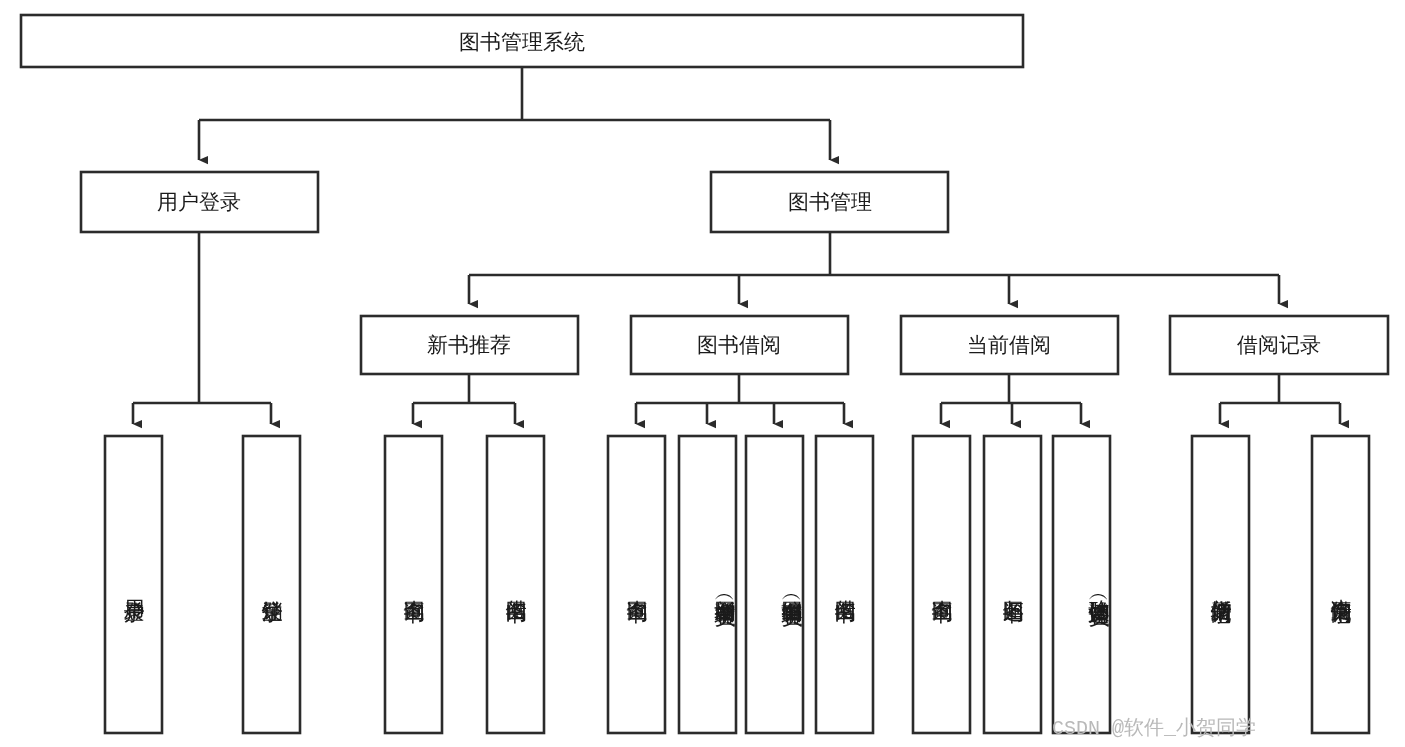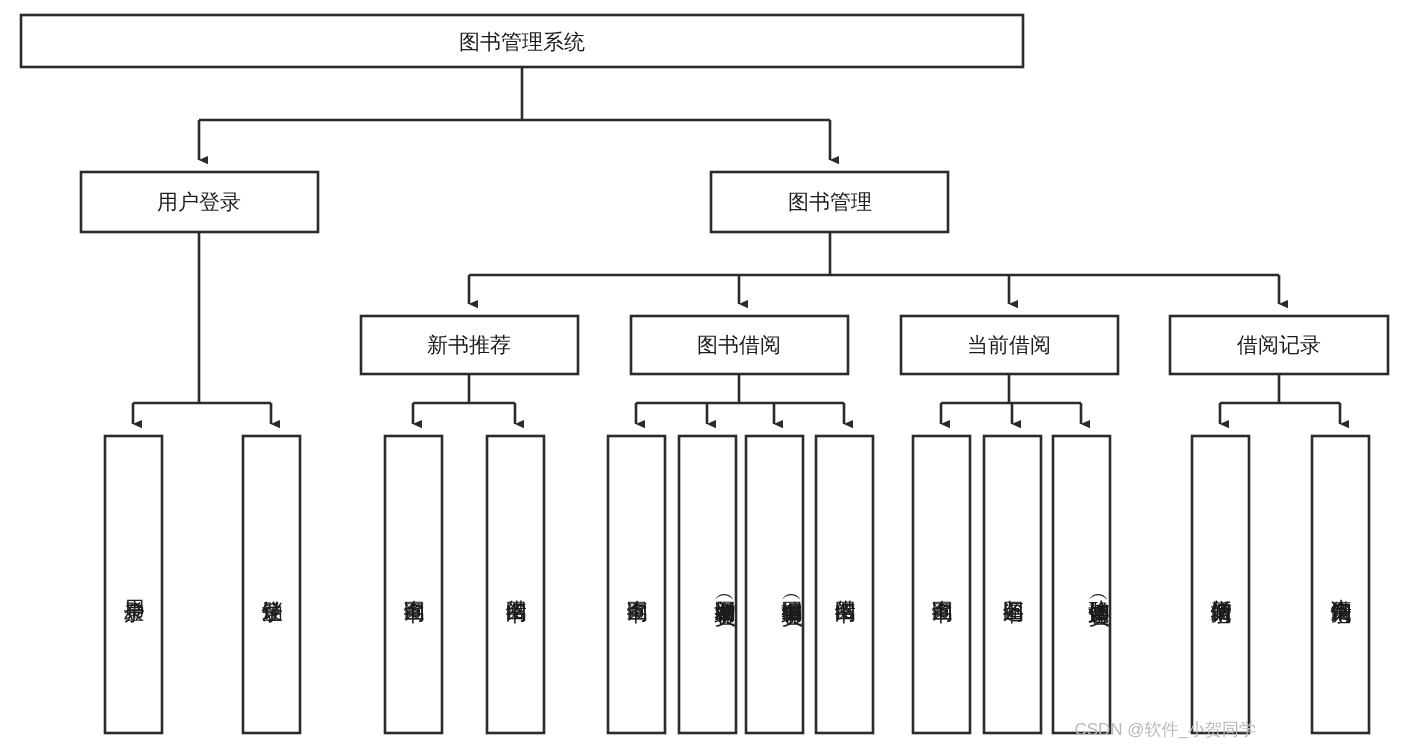--- a/index.html
+++ b/index.html
@@ -62,22 +62,22 @@
     white-space: nowrap;
     pointer-events: none;
   }
   .node-label-v.centered {
     align-items: center;
   }
   .watermark {
     position: absolute;
     right: 8px;
     bottom: 6px;
-    font-family: Liberation Sans, sans-serif;
-    font-size: 17px;
+    font-family: Liberation Mono, monospace;
+    font-size: 20px;
     color: #b9b9b9;
     white-space: nowrap;
     user-select: none;
   }
 </style>
 </head>
 <body>
 
 <div id="diagram-root">
 

